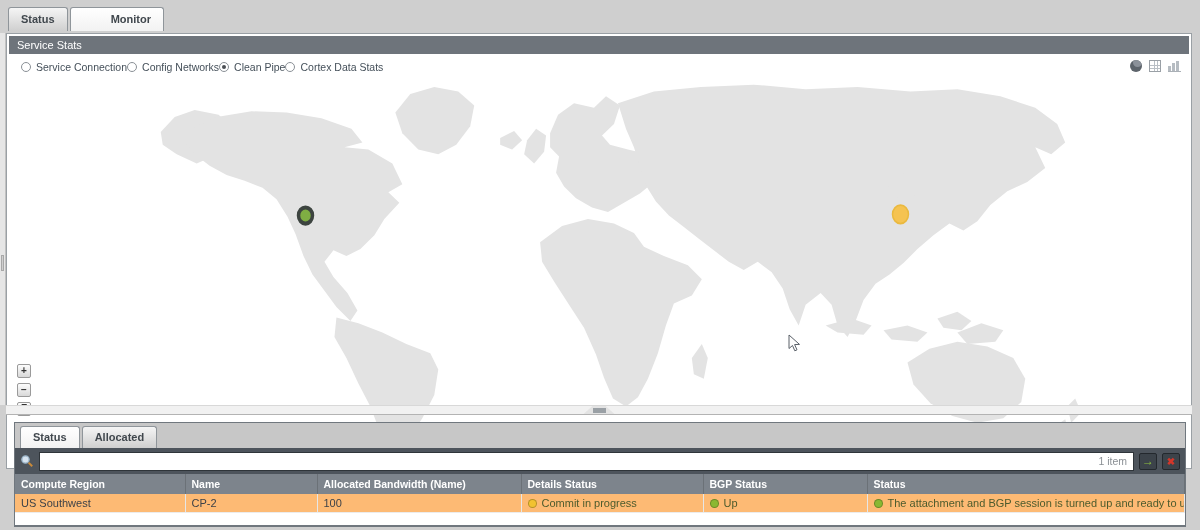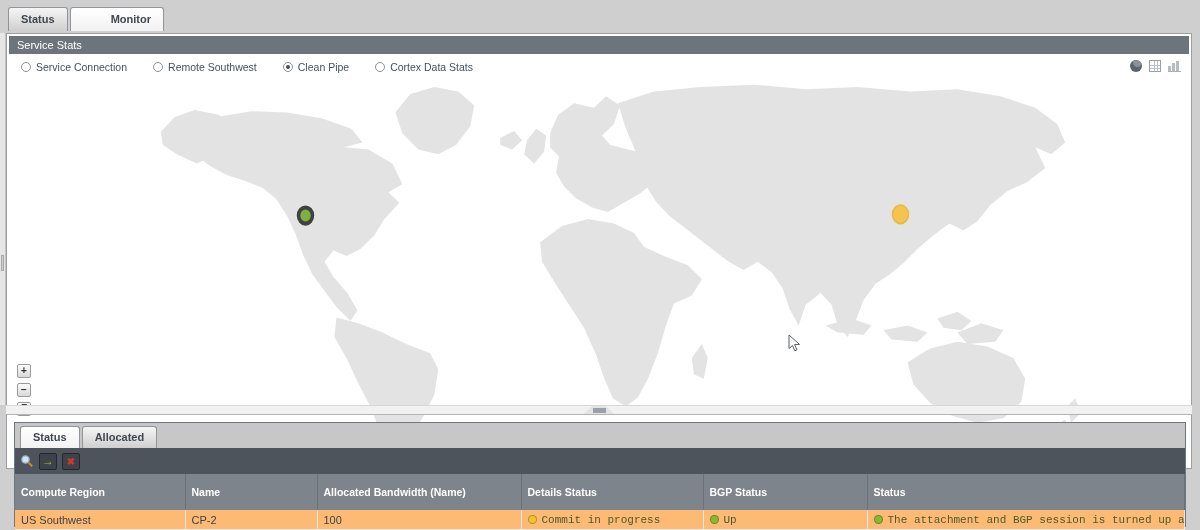--- a/index.html
+++ b/index.html
@@ -17,21 +17,21 @@
   .left-strip { position:absolute; left:0; top:33px; width:6px; height:372px;
                 background:#e6e6e6; border-right:1px solid #c2c2c2; }
   .left-strip .grip { position:absolute; left:1px; top:222px; width:3px; height:16px;
                       background:#cfcfcf; border:1px solid #a8a8a8; }
 
   
   .main-panel { position:absolute; left:6px; top:33px; width:1186px; height:436px;
                 background:#fff; border:1px solid #9aa0a5; }
   .service-bar { margin:2px; height:18px; line-height:18px; padding-left:8px;
                  color:#fff; font-size:11px; }
-  .radio-row { display:flex; gap:26px; padding:4px 0 4px 14px;
+  .radio-row { display:flex; padding:4px 0 4px 14px;
                font-size:10.5px; color:#45505a; height:22px; }
   .radio-item { display:flex; align-items:center; gap:5px; cursor:default; }
   .radio-circle { width:10px; height:10px; border:1px solid #8a9096; border-radius:50%;
                   background:#fff; display:inline-block; position:relative; }
   .radio-item.selected .radio-circle::after { content:""; position:absolute; left:2px; top:2px;
                   width:4px; height:4px; border-radius:50%; background:#4a4f54; }
 
   .view-icons { position:absolute; right:10px; top:26px; display:flex; gap:7px; align-items:center; }
   .globe-icon { width:12px; height:12px; border-radius:50%; background:#5d646b; position:relative; overflow:hidden; }
   .globe-icon::after { content:""; position:absolute; left:3px; top:-2px; width:9px; height:9px;
@@ -77,26 +77,26 @@
                   display:flex; align-items:center; padding:0 6px; }
   .search-field input { flex:1; border:none; outline:none; font-size:11px; font-family:"Liberation Sans",sans-serif; }
   .item-count { color:#8a8f94; font-size:10.5px; white-space:nowrap; }
   .bar-btn { width:18px; height:17px; background:#3c434a; border:1px solid #23282d; border-radius:2px;
              display:flex; align-items:center; justify-content:center; font-weight:bold; cursor:default; }
   .bar-btn.go { color:#8fc43f; font-size:12px; }
   .bar-btn.clear { color:#d2372b; font-size:10px; }
 
   table.status-table { width:100%; border-collapse:collapse; font-size:11px; table-layout:fixed; }
   .status-table th { text-align:left; font-weight:bold; color:#fff; font-size:10.5px;
-                     padding:12px 6px; border-right:1px solid #6b7177; white-space:nowrap; overflow:hidden; }
+                     padding:4px 6px; border-right:1px solid #6b7177; white-space:nowrap; overflow:hidden; }
   .status-table td { padding:3px 6px; color:#3d4248; border-right:1px solid #e6e6e6;
                      border-bottom:1px solid #ececec; white-space:nowrap; overflow:hidden; background:#fdba74; }
   .dot { display:inline-block; width:9px; height:9px; border-radius:50%; margin-right:5px;
          vertical-align:-1px; border:1px solid rgba(0,0,0,0.25); }
-  .status-text { color:#4c5b2d;font-family:Liberation Mono, monospace; }
+  .status-text { color:#4c5b2d; }
 </style>
 </head>
 <body>
 
 <div class="top-tabs">
   <div class="tab">Status</div>
   <div class="tab active">Monitor</div>
 </div>
 
 <div class="left-strip">
@@ -106,21 +106,21 @@
 <div class="main-panel">
   <div class="service-bar" style="background: rgb(110, 116, 123);">Service Stats</div>
 
   <div class="radio-row">
     <label class="radio-item">
       <span class="radio-circle"></span>
       <span>Service Connection</span>
     </label>
     <label class="radio-item">
       <span class="radio-circle"></span>
-      <span>Remote Southwest</span>
+      <span>Config Networks</span>
     </label>
     <label class="radio-item selected">
       <span class="radio-circle"></span>
       <span>Clean Pipe</span>
     </label>
     <label class="radio-item">
       <span class="radio-circle"></span>
       <span>Cortex Data Stats</span>
     </label>
   </div>
@@ -185,20 +185,24 @@
       <div class="tab active">Status</div>
       <div class="tab">Allocated</div>
     </div>
   </div>
 
   <div class="search-row" style="background: rgb(77, 84, 92);">
     <svg width="14" height="14" viewBox="0 0 14 14">
       <circle cx="5.5" cy="5.5" r="3.6" fill="#d7e4f0" stroke="#9db7cc" stroke-width="1.4"></circle>
       <line x1="8.6" y1="8.6" x2="12.2" y2="12.2" stroke="#c98a3a" stroke-width="2"></line>
     </svg>
+    <div class="search-field">
+      <input type="text" value="" style="">
+      <span class="item-count">1 item</span>
+    </div>
     <div class="bar-btn go">→</div>
     <div class="bar-btn clear">✖</div>
   </div>
 
   <table class="status-table">
     <colgroup>
       <col style="width:170px">
         <col style="width:132px">
         <col style="width:204px">
       <col style="width:182px">

